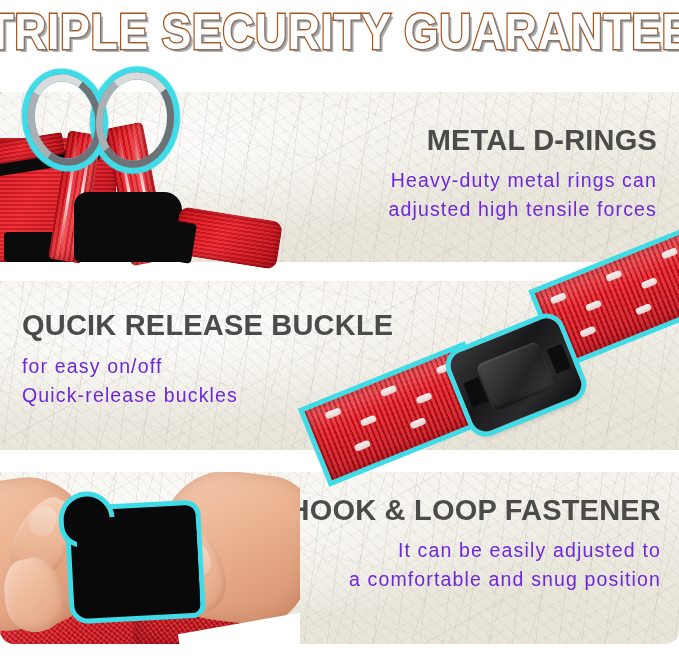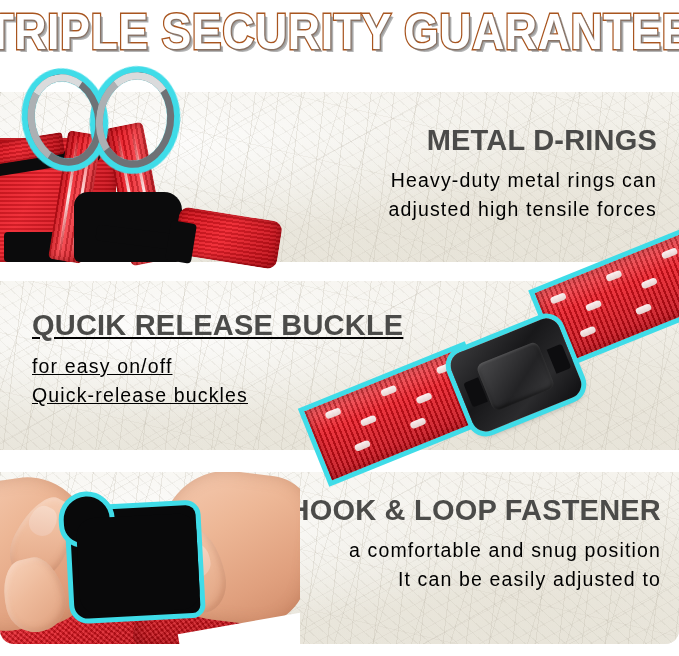--- a/index.html
+++ b/index.html
@@ -72,31 +72,31 @@
     font-weight:bold;
     color:#4B4B49;
     font-size:29px;
     line-height:33px;
     letter-spacing:.2px;
     white-space:nowrap;
   }
   .body-line{
     font-family:"Liberation Sans", sans-serif;
     font-weight:normal;
-    color:#000000;
+    color:#6d28d9;
     font-size:19.5px;
     line-height:29px;
     letter-spacing:1.15px;
     white-space:nowrap;
   }
   .ta-right{text-align:right;}
   .ta-left{text-align:left;}
 
   #text-1{right:22px;top:32px;width:330px;}
-  #text-2{left:32px;top:28px;width:400px;text-decoration:underline;}
+  #text-2{left:22px;top:28px;width:400px;}
   #text-3{right:18px;top:22px;width:400px;}
 
   #text-1 .heading{margin-bottom:9px;}
   #text-2 .heading{margin-bottom:10px;}
   #text-3 .heading{margin-bottom:9px;}
 
   
   #photo-drings{
     position:absolute;left:0;top:62px;width:330px;height:200px;z-index:30;
   }
@@ -326,22 +326,22 @@
       <div class="bk-prong" style="left:6px;top:30px;width:16px;height:26px;border-radius:3px 0 0 3px;"></div>
       <div class="bk-prong" style="left:96px;top:30px;width:16px;height:26px;border-radius:0 3px 3px 0;"></div>
     </div>
   </div>
 
   <div class="panel" id="panel-3">
     <div class="paper"></div>
 
     <div class="txt ta-right" id="text-3">
       <div class="heading">HOOK &amp; LOOP FASTENER</div>
+      <div class="body-line">It can be easily adjusted to</div>
       <div class="body-line">a comfortable and snug position</div>
-      <div class="body-line">It can be easily adjusted to</div>
     </div>
   </div>
 
   <div id="photo-hands">
 
     <div class="red-fabric" style="left:-20px;top:96px;width:250px;height:110px;transform:rotate(-6deg);border-radius:12px;"></div>
     <div class="red-fabric" style="left:140px;top:52px;width:130px;height:130px;transform:rotate(8deg);border-radius:10px;"></div>
 
     <div class="hand" style="left:-46px;top:6px;width:140px;height:150px;border-radius:30% 46% 40% 34%;transform:rotate(-8deg);"></div>
     <div class="finger" style="left:16px;top:24px;width:54px;height:86px;transform:rotate(28deg);"></div>

